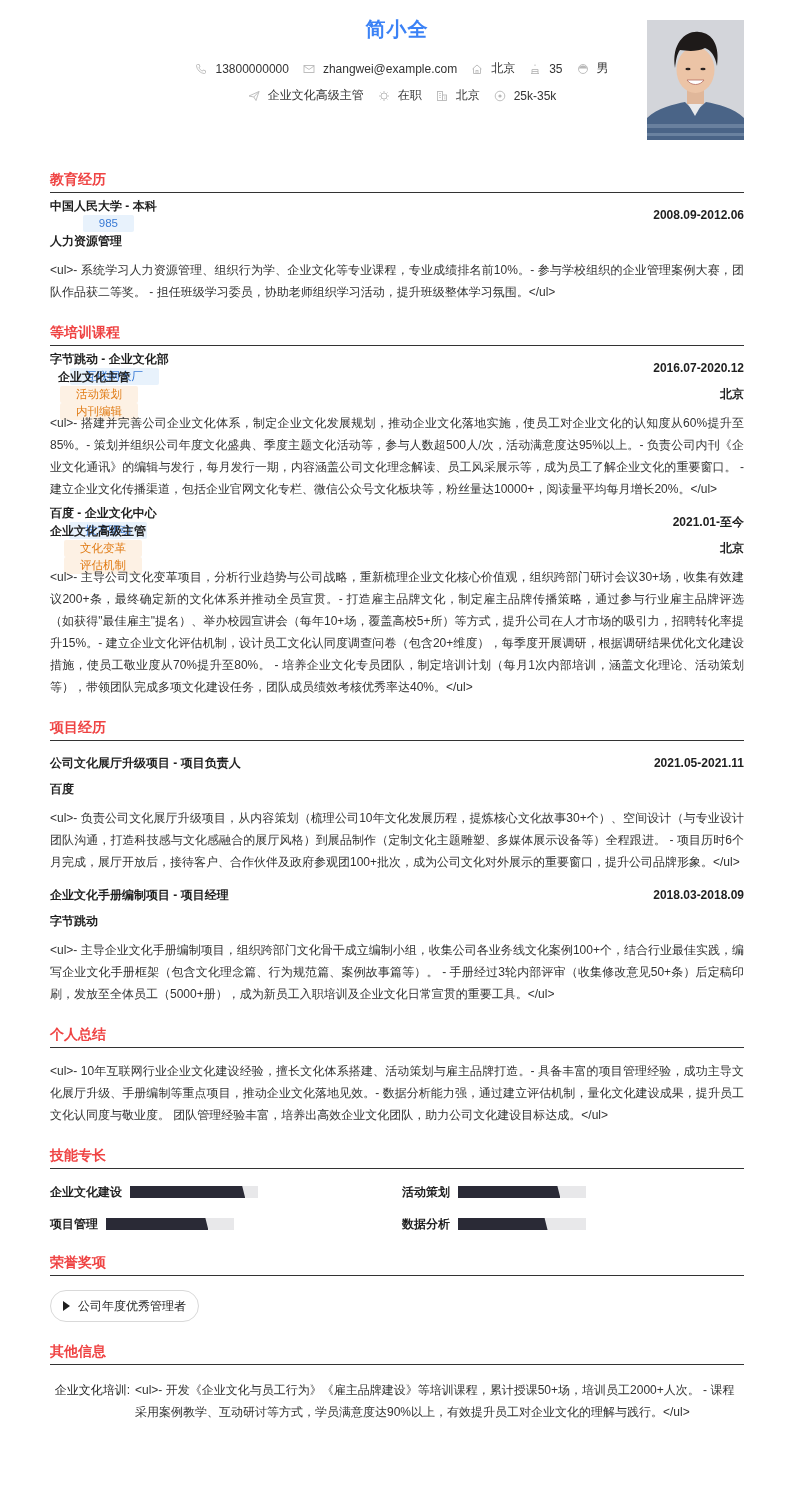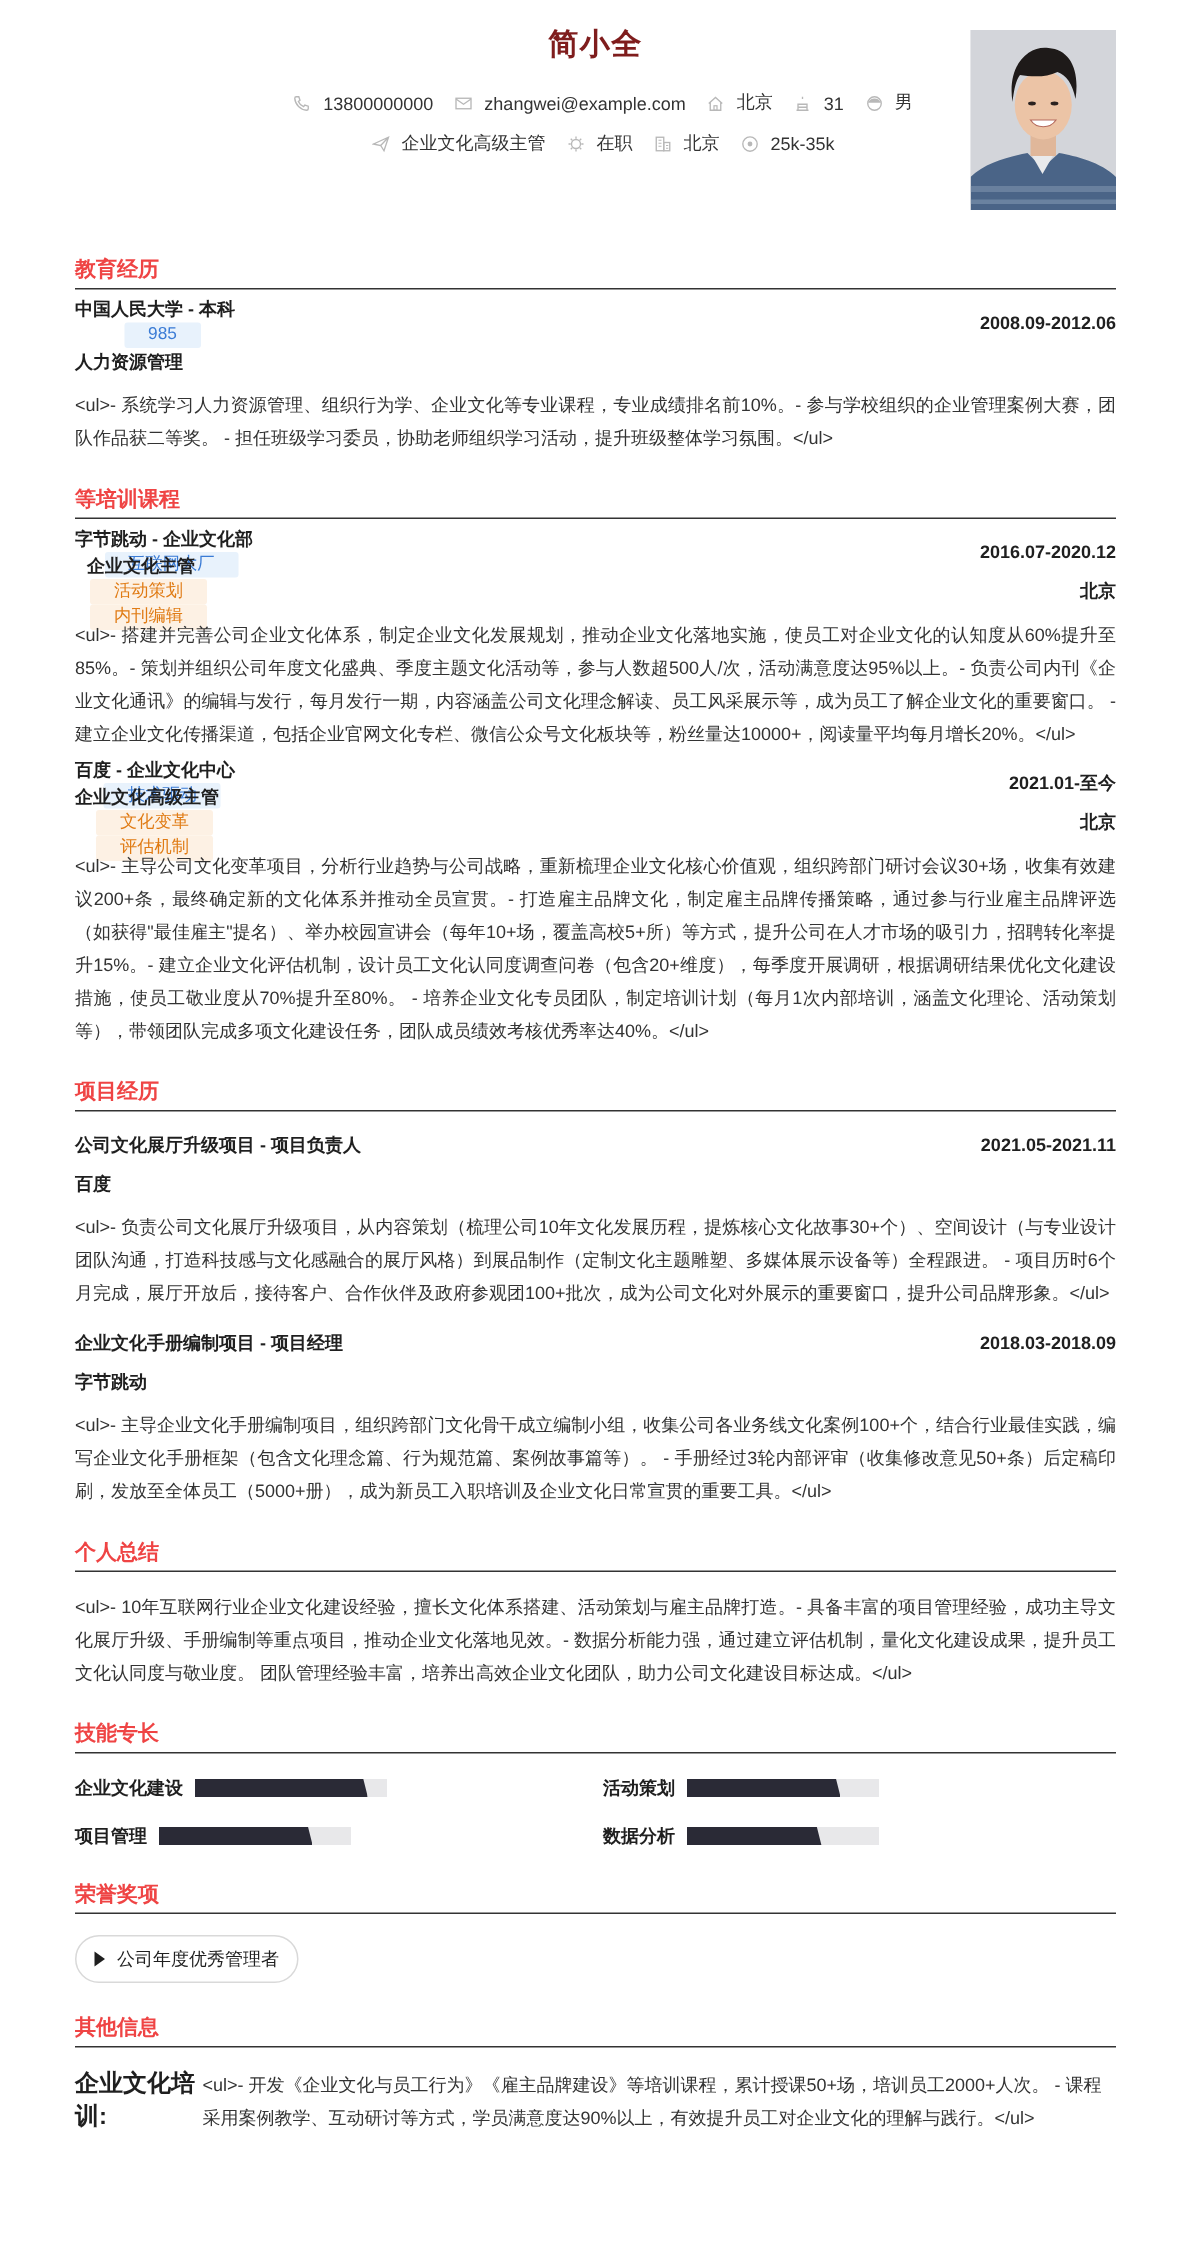--- a/index.html
+++ b/index.html
@@ -11,21 +11,21 @@
     color: #1f1f1f;
     font-size: 12px;
     position: relative;
   }
   .page { padding: 0 50px 0 50px; position: relative; }
 
   
   .header { position: relative; height: 150px; }
   .name {
     position: absolute; left: 0; right: 0; top: 16px;
-    text-align: center; font-size: 20px; font-weight: bold; color: #7f1d1d;
+    text-align: center; font-size: 20px; font-weight: bold; color: #3b82f6;
     letter-spacing: 1px;
   }
   .info-row {
     position: absolute; left: 10px; right: 0;
     display: flex; justify-content: center; align-items: center;
     font-size: 12px; color: #333;
   }
   .info-row.r1 { top: 60px; }
   .info-row.r2 { top: 87px; }
   .info-item { display: flex; align-items: center; margin: 0 7px; }
@@ -78,21 +78,21 @@
   
   .award-btn {
     display: inline-flex; align-items: center; margin-top: 14px;
     border: 1px solid #d9d9d9; border-radius: 16px; padding: 0 12px;
     height: 32px; font-size: 12px; color: #1f1f1f; background: #fff;
   }
   .award-btn .tri { width: 0; height: 0; border-left: 7px solid #1f1f1f; border-top: 5px solid transparent; border-bottom: 5px solid transparent; margin-right: 8px; }
 
   
   .other { display: flex; margin-top: 14px; }
-  .other-label { font-weight: bold; font-size: 16px; width: 85px; flex: none; line-height: 22px; }
+  .other-label { font-weight: normal; font-size: 12px; width: 85px; flex: none; line-height: 22px; text-align: center; }
   .other-text { font-size: 12px; line-height: 22px; color: #333; }
 </style>
 </head>
 <body>
 
 <div class="page">
 
   <div class="header">
     <div class="name">简小全</div>
 
@@ -122,21 +122,21 @@
             </svg>
         </span>
         <span>北京</span>
       </div>
       <div class="info-item">
         <span class="ic">
           <svg viewBox="0 0 12 12">
               <path d="M6 1.5 L6 3 M2 10.5 L10 10.5 M3 10.5 L3 6.5 L9 6.5 L9 10.5 M3 8.5 L9 8.5" fill="none" stroke="#b8b8b8" stroke-width="0.9"></path>
             </svg>
         </span>
-        <span>31</span>
+        <span>35</span>
       </div>
       <div class="info-item">
         <span class="ic">
           <svg viewBox="0 0 12 12">
               <circle cx="6" cy="6" r="4.5" fill="none" stroke="#b8b8b8" stroke-width="0.9"></circle>
               <path d="M1.8 5.5 A4.5 4.5 0 0 1 10.2 5.5 Z" fill="#b8b8b8"></path>
             </svg>
         </span>
         <span>男</span>
       </div>

